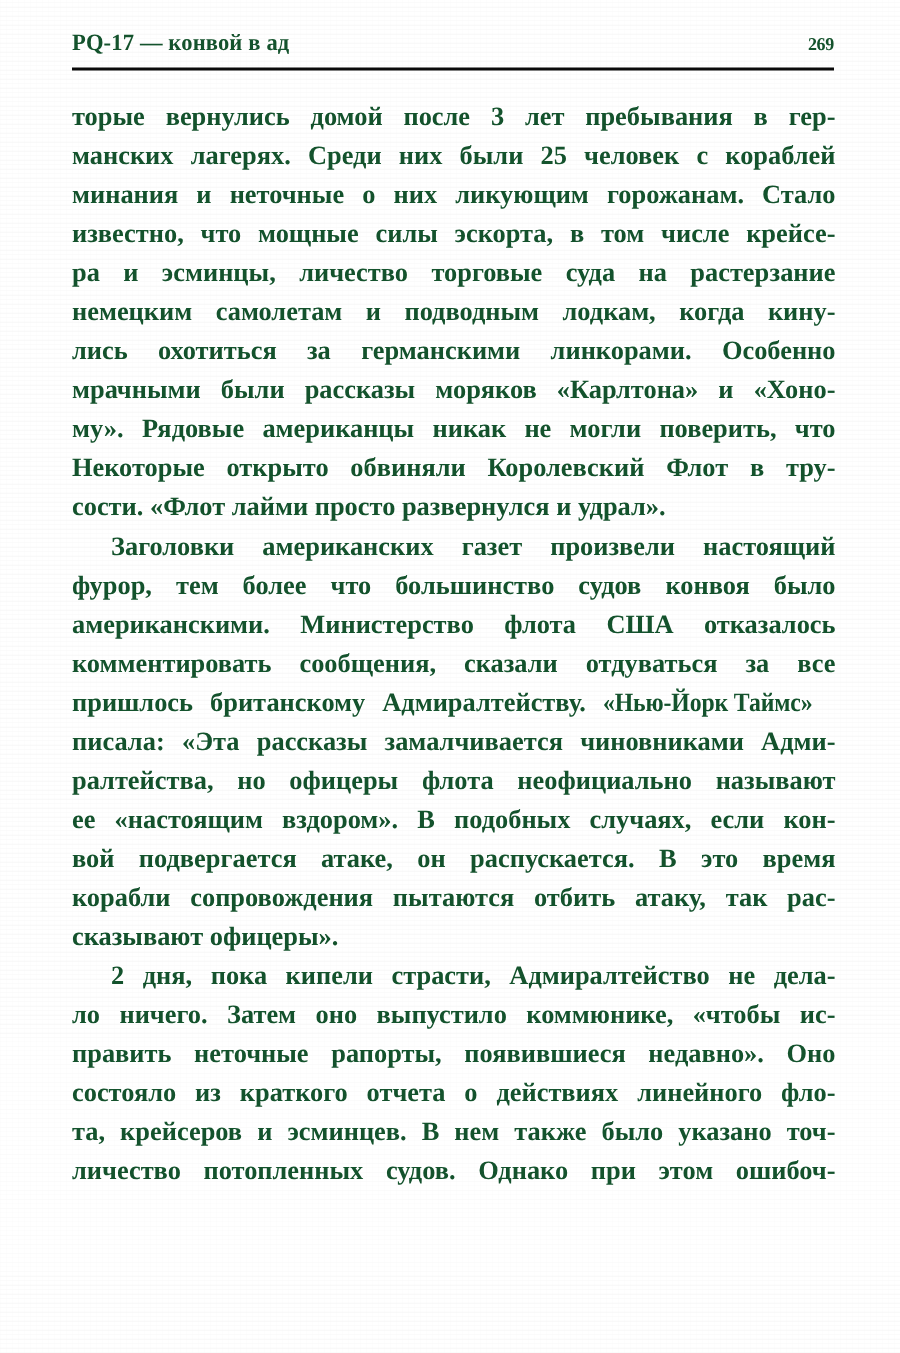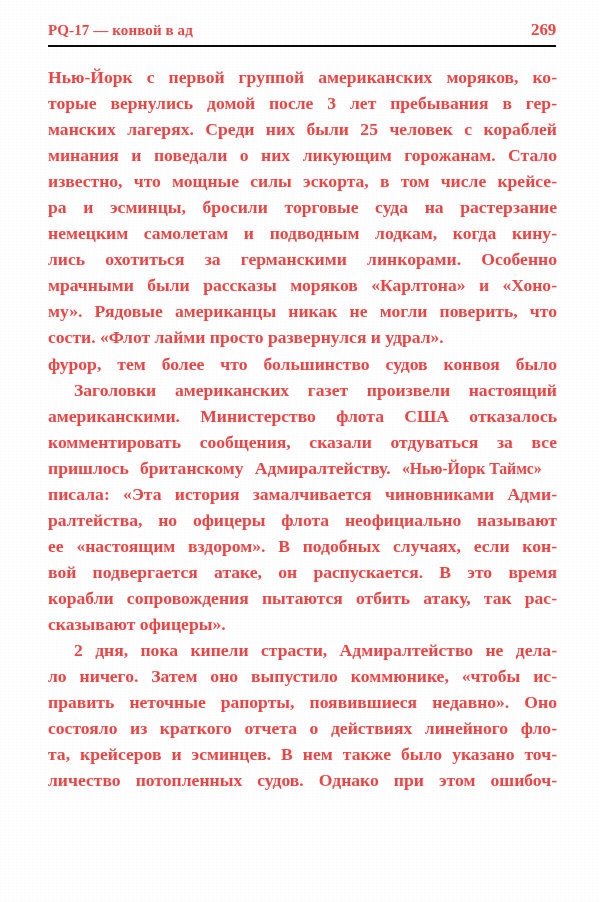--- a/index.html
+++ b/index.html
@@ -8,21 +8,21 @@
     background: #ffffff;
   }
 
   .page {
     position: relative;
     width: 600px;
     height: 902px;
     background: #ffffff;
     overflow: hidden;
     font-family: "Liberation Serif", "DejaVu Serif", serif;
-    color: #ef4444;
+    color: #14532d;
   }
 
   
   .running-head {
     position: absolute;
     left: 48px;
     top: 20px;
     width: 508px;
     height: 24px;
     display: flex;
@@ -33,21 +33,21 @@
   .running-head-title {
     font-size: 15.5px;
     font-weight: bold;
     letter-spacing: 0.1px;
     white-space: nowrap;
     transform: scaleX(0.97);
     transform-origin: left center;
   }
 
   .running-head-folio {
-    font-size: 17px;
+    font-size: 12px;
     font-weight: bold;
     letter-spacing: -0.2px;
   }
 
   .head-rule {
     position: absolute;
     left: 48px;
     top: 45px;
     width: 508px;
     height: 2.4px;
@@ -117,39 +117,39 @@
 
   <div class="running-head">
     <span class="running-head-title">PQ-17 — конвой в ад</span>
     <span class="running-head-folio">269</span>
   </div>
 
   <div class="head-rule"></div>
 
   <div class="textblock">
     <p class="para">
-        <span class="ln">Нью-Йорк с первой группой американских моряков, ко-</span>
         <span class="ln">торые вернулись домой после 3 лет пребывания в гер-</span>
         <span class="ln">манских лагерях. Среди них были 25 человек с кораблей</span>
-        <span class="ln">минания и поведали о них ликующим горожанам. Стало</span>
+        <span class="ln">минания и неточные о них ликующим горожанам. Стало</span>
         <span class="ln">известно, что мощные силы эскорта, в том числе крейсе-</span>
-        <span class="ln">ра и эсминцы, бросили торговые суда на растерзание</span>
+        <span class="ln">ра и эсминцы, личество торговые суда на растерзание</span>
         <span class="ln">немецким самолетам и подводным лодкам, когда кину-</span>
         <span class="ln">лись охотиться за германскими линкорами. Особенно</span>
         <span class="ln">мрачными были рассказы моряков «Карлтона» и «Хоно-</span>
         <span class="ln">му». Рядовые американцы никак не могли поверить, что</span>
+        <span class="ln">Некоторые открыто обвиняли Королевский Флот в тру-</span>
         <span class="ln last">сости. «Флот лайми просто развернулся и удрал».</span>
       </p>
     <p class="para">
+        <span class="ln indent">Заголовки американских газет произвели настоящий</span>
         <span class="ln">фурор, тем более что большинство судов конвоя было</span>
-        <span class="ln indent">Заголовки американских газет произвели настоящий</span>
         <span class="ln">американскими. Министерство флота США отказалось</span>
         <span class="ln">комментировать сообщения, сказали отдуваться за все</span>
         <span class="ln">пришлось британскому Адмиралтейству. <span class="condensed">«Нью-Йорк Таймс»</span></span>
-        <span class="ln">писала: «Эта история замалчивается чиновниками Адми-</span>
+        <span class="ln">писала: «Эта рассказы замалчивается чиновниками Адми-</span>
         <span class="ln">ралтейства, но офицеры флота неофициально называют</span>
         <span class="ln">ее «настоящим вздором». В подобных случаях, если кон-</span>
         <span class="ln">вой подвергается атаке, он распускается. В это время</span>
         <span class="ln">корабли сопровождения пытаются отбить атаку, так рас-</span>
         <span class="ln last">сказывают офицеры».</span>
       </p>
     <p class="para">
         <span class="ln indent">2 дня, пока кипели страсти, Адмиралтейство не дела-</span>
         <span class="ln">ло ничего. Затем оно выпустило коммюнике, «чтобы ис-</span>
         <span class="ln">править неточные рапорты, появившиеся недавно». Оно</span>

